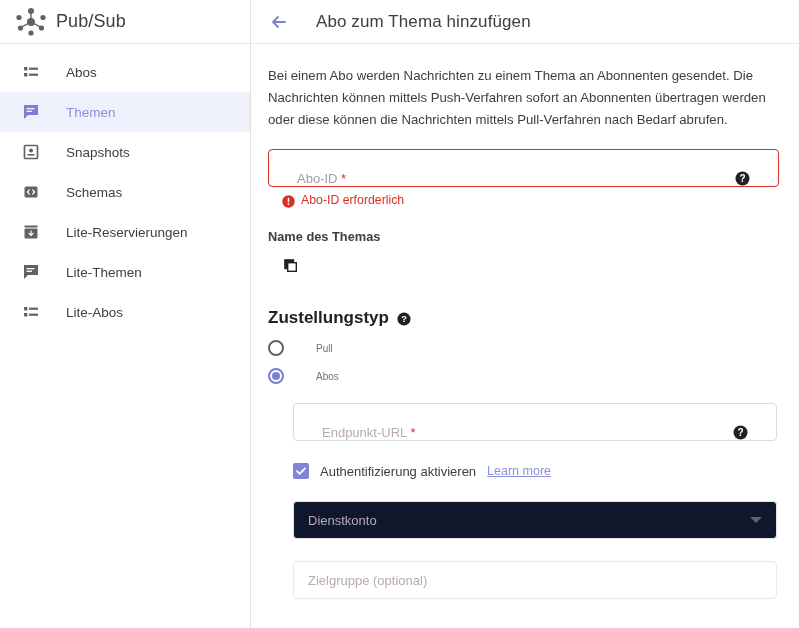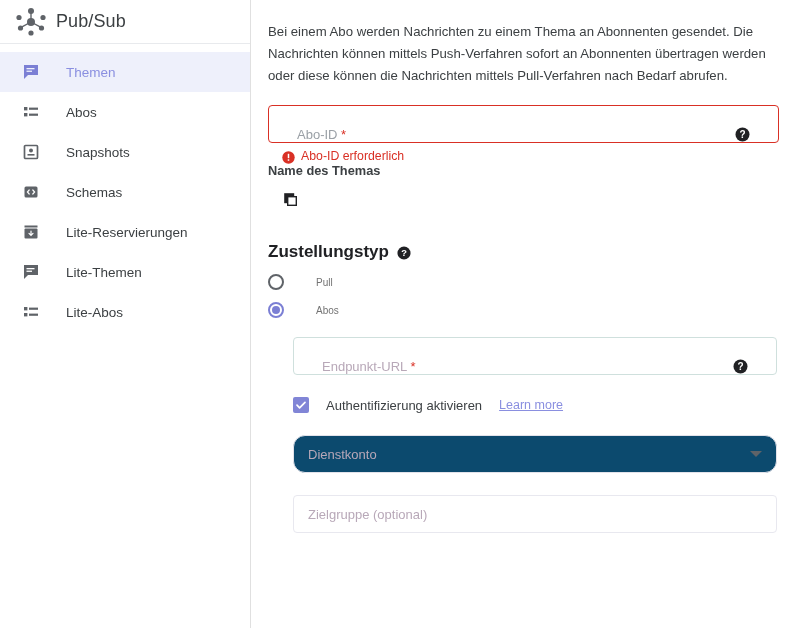--- a/index.html
+++ b/index.html
@@ -149,20 +149,21 @@
     margin-top: 6px;
     margin-left: 14px;
   }
   .error-icon { width: 13px; height: 13px; flex: 0 0 13px; margin-right: 6px; }
   .error-text { color: #d93025; font-size: 12.3px; }
 
   .section-label {
     font-size: 12.8px;
     font-weight: bold;
     color: #3c4043;
+    margin-top: 22px;
   }
   .topic-row {
     display: flex;
     align-items: center;
     margin-top: 14px;
   }
   .topic-name { font-size: 13px; color: #3c4043; }
   .copy-btn {
     width: 16px; height: 16px;
     margin-left: 15px;
@@ -207,21 +208,20 @@
   .radio-label { font-size: 10px; color: #737373; margin-left: 20px; }
 
   .indent { margin-left: 25px; margin-right: 12px; }
 
   #endpoint-wrap { margin-top: 19px; }
 
   .check-row {
     display: flex;
     align-items: center;
     margin-top: 22px;
-    gap: 6px;
   }
   .checkbox {
     width: 16px; height: 16px;
     border-radius: 2px;
     background: #8185d6;
     flex: 0 0 16px;
     margin-right: 11px;
     position: relative;
     cursor: pointer;
   }
@@ -232,25 +232,25 @@
     color: #8a8fe0;
     margin-left: 11px;
     text-decoration: underline;
     cursor: pointer;
   }
 
   .select-field {
     position: relative;
     height: 38px;
     border: 1px solid #e2e2ea;
-    border-radius: 12px;
+    border-radius: 4px;
     display: flex;
     align-items: center;
     padding: 0 14px;
-    background: #0c4a6e;
+    background: #0f172a;
     margin-top: 22px;
     cursor: pointer;
   }
   .select-value { font-size: 13px; color: #b8a8b8; flex: 1 1 auto; }
   .caret { width: 0; height: 0; border-left: 6px solid transparent; border-right: 6px solid transparent; border-top: 6px solid #5f6368; flex: 0 0 12px; }
 
   .plain-field {
     height: 38px;
     border: 1px solid #e8e8ef;
     border-radius: 4px;
@@ -281,43 +281,43 @@
           <line x1="17" y1="15" x2="17" y2="5.5" stroke="#5f6368" stroke-width="1.4"></line>
           <line x1="17" y1="15" x2="7.5" y2="20.2" stroke="#5f6368" stroke-width="1.4"></line>
           <line x1="17" y1="15" x2="26.6" y2="20.2" stroke="#5f6368" stroke-width="1.4"></line>
         </svg>
       </div>
       <div class="sidebar-title">Pub/Sub</div>
     </div>
 
     <nav class="nav-list">
 
-      <div class="nav-item active">
-        <span class="nav-icon">
-          <svg width="18" height="18" viewBox="0 0 18 18">
-            <path d="M2 2h14v10H6l-4 4z" fill="#7b7fd4"></path>
-            <rect x="4.5" y="5" width="8" height="1.3" fill="#eef0fb"></rect>
-            <rect x="4.5" y="7.6" width="5.5" height="1.3" fill="#eef0fb"></rect>
-          </svg>
-        </span>
-        <span class="nav-label">Themen</span>
-      </div>
-
       <div class="nav-item">
         <span class="nav-icon">
           <svg width="18" height="18" viewBox="0 0 18 18">
             <rect x="2" y="4" width="3.4" height="3.4" fill="#5f6368"></rect>
             <rect x="7" y="4.6" width="9" height="2.2" fill="#5f6368"></rect>
             <rect x="2" y="10" width="3.4" height="3.4" fill="#5f6368"></rect>
             <rect x="7" y="10.6" width="9" height="2.2" fill="#5f6368"></rect>
           </svg>
         </span>
         <span class="nav-label">Abos</span>
       </div>
 
+      <div class="nav-item active">
+        <span class="nav-icon">
+          <svg width="18" height="18" viewBox="0 0 18 18">
+            <path d="M2 2h14v10H6l-4 4z" fill="#7b7fd4"></path>
+            <rect x="4.5" y="5" width="8" height="1.3" fill="#eef0fb"></rect>
+            <rect x="4.5" y="7.6" width="5.5" height="1.3" fill="#eef0fb"></rect>
+          </svg>
+        </span>
+        <span class="nav-label">Themen</span>
+      </div>
+
       <div class="nav-item">
         <span class="nav-icon">
           <svg width="18" height="18" viewBox="0 0 18 18">
             <rect x="2.5" y="2.5" width="13" height="13" rx="1" fill="none" stroke="#5f6368" stroke-width="1.7"></rect>
             <circle cx="9" cy="7.6" r="2" fill="#5f6368"></circle>
             <rect x="5.5" y="11" width="7" height="1.6" fill="#5f6368"></rect>
           </svg>
         </span>
         <span class="nav-label">Snapshots</span>
       </div>
@@ -364,20 +364,28 @@
           </svg>
         </span>
         <span class="nav-label">Lite-Abos</span>
       </div>
 
     </nav>
   </aside>
 
   <section class="main">
 
+    <div class="main-header">
+      <div class="back-btn">
+        <svg width="22" height="22" viewBox="0 0 22 22">
+          <path d="M17 11H5M10 6l-5 5 5 5" stroke="#7b7fd4" stroke-width="1.8" fill="none" stroke-linecap="round" stroke-linejoin="round"></path>
+        </svg>
+      </div>
+      <div class="page-title">Abo zum Thema hinzufügen</div>
+    </div>
 
     <div class="content">
 
       <p class="intro">Bei einem Abo werden Nachrichten zu einem Thema an Abonnenten gesendet. Die Nachrichten können mittels Push-Verfahren sofort an Abonnenten übertragen werden oder diese können die Nachrichten mittels Pull-Verfahren nach Bedarf abrufen.</p>
 
       <div id="abo-field-wrap">
         <div class="field error">
           <span class="field-placeholder">
             <span>Abo-ID</span>
             <span class="req">*</span>

